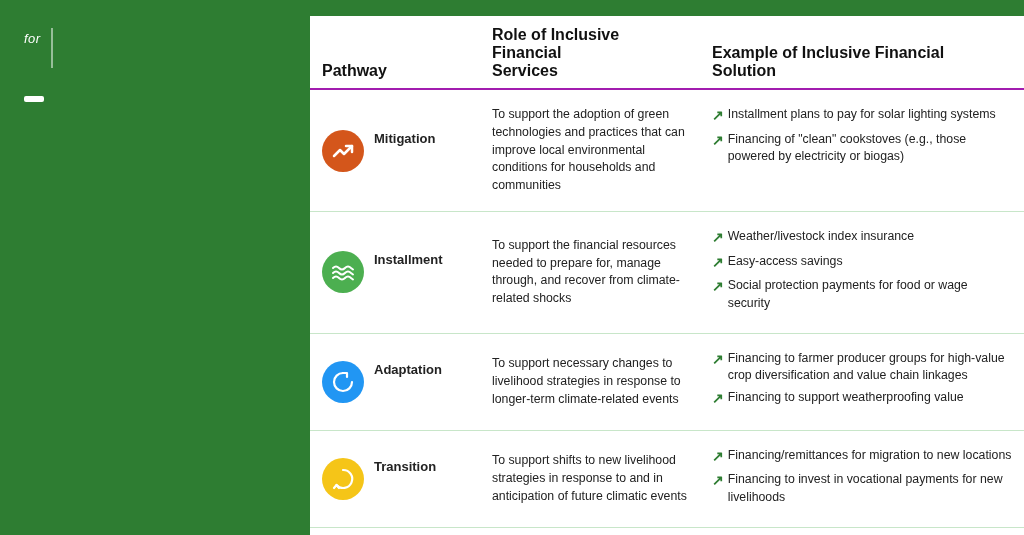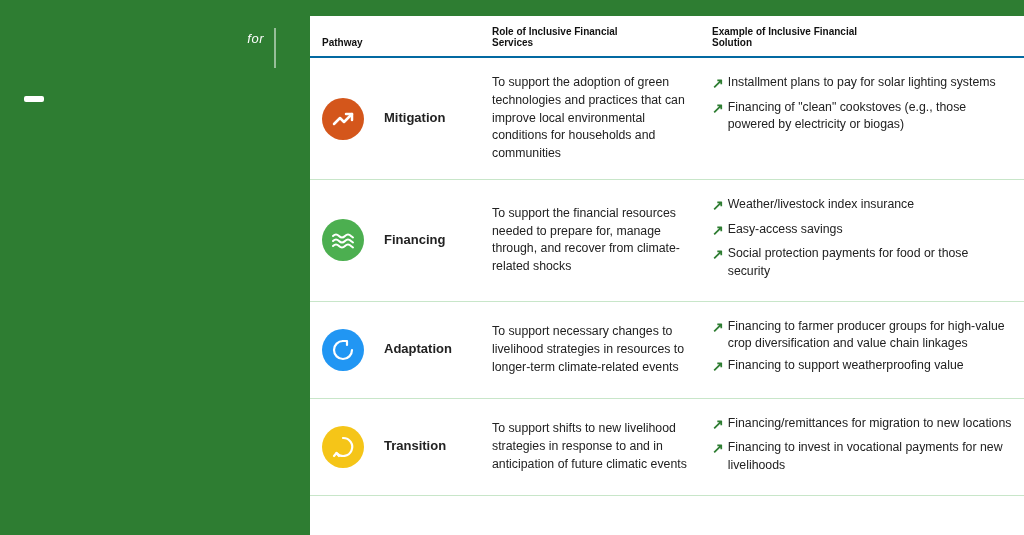--- a/index.html
+++ b/index.html
@@ -22,21 +22,20 @@
       display: flex;
       flex-direction: column;
       justify-content: flex-start;
     }
 
     .header-logo {
       display: flex;
       align-items: center;
       gap: 10px;
       margin-bottom: 28px;
-      justify-content: flex-end;
     }
 
     .header-logo-text {
       font-size: 13px;
       font-weight: 700;
       line-height: 1.3;
       letter-spacing: 0.5px;
     }
 
     .header-logo-text span.for {
@@ -110,24 +109,24 @@
     table {
       width: 100%;
       border-collapse: collapse;
       font-size: 12.5px;
     }
 
     thead tr th {
       background: #fff;
       text-align: left;
       padding: 10px 12px 8px 12px;
-      font-size: 10px;
+      font-size: 16px;
       font-weight: 700;
       color: #111;
-      border-bottom: 2px solid #0369a1;
+      border-bottom: 2px solid #a21caf;
       vertical-align: bottom;
     }
 
     thead tr th:first-child {
       width: 170px;
       padding-left: 12px;
     }
 
     thead tr th:nth-child(2) {
       width: 220px;
@@ -145,22 +144,21 @@
       line-height: 1.45;
       font-size: 12.3px;
     }
 
     tbody tr td:first-child {
       vertical-align: middle;
     }
 
     .pathway-cell {
       display: flex;
-      align-items: center;
-      gap: 20px;
+      gap: 10px;
     }
 
     .pathway-icon {
       width: 42px;
       height: 42px;
       border-radius: 50%;
       display: flex;
       align-items: center;
       justify-content: center;
       flex-shrink: 0;
@@ -274,54 +272,54 @@
           <tr>
             <td>
     <div class="pathway-cell">
       <div class="pathway-icon" style="background-color:#4caf50">
         <svg class="svg-icon" viewBox="0 0 24 24" fill="none" xmlns="http://www.w3.org/2000/svg">
       <path d="M2,8 Q5,5 8,8 Q11,11 14,8 Q17,5 20,8 Q22,9.5 22,9.5" stroke="white" stroke-width="2" stroke-linecap="round" fill="none"></path>
       <path d="M2,13 Q5,10 8,13 Q11,16 14,13 Q17,10 20,13 Q22,14.5 22,14.5" stroke="white" stroke-width="2" stroke-linecap="round" fill="none"></path>
       <path d="M2,18 Q5,15 8,18 Q11,21 14,18 Q17,15 20,18 Q22,19.5 22,19.5" stroke="white" stroke-width="2" stroke-linecap="round" fill="none"></path>
     </svg>
       </div>
-      <span class="pathway-label">Financing</span>
+      <span class="pathway-label">Installment</span>
     </div>
   </td>
             <td style="vertical-align: middle;">To support the financial resources needed to prepare for, manage through, and recover from climate-related shocks</td>
             <td style="vertical-align: top;">
               <ul class="solution-list">
                 <li>
                   <span class="bullet-arrow">↗</span>
                   <span>Weather/livestock index insurance</span>
                 </li>
                 <li>
                   <span class="bullet-arrow">↗</span>
                   <span>Easy-access savings</span>
                 </li>
                 <li>
                   <span class="bullet-arrow">↗</span>
-                  <span>Social protection payments for food or those security</span>
+                  <span>Social protection payments for food or wage security</span>
                 </li>
               </ul>
             </td>
           </tr>
           <tr>
             <td>
     <div class="pathway-cell">
       <div class="pathway-icon" style="background-color:#2196f3">
         <svg class="svg-icon" viewBox="0 0 24 24" fill="none" xmlns="http://www.w3.org/2000/svg">
       <path d="M21,12 A9,9 0 0,1 12,21 A9,9 0 0,1 3,12 A9,9 0 0,1 12,3" stroke="white" stroke-width="2.2" stroke-linecap="round" fill="none"></path>
       <polyline points="12,3 16,3 16,7" stroke="white" stroke-width="2.2" stroke-linecap="round" stroke-linejoin="round" fill="none"></polyline>
     </svg>
       </div>
       <span class="pathway-label">Adaptation</span>
     </div>
   </td>
-            <td style="vertical-align: middle;">To support necessary changes to livelihood strategies in resources to longer-term climate-related events</td>
+            <td style="vertical-align: middle;">To support necessary changes to livelihood strategies in response to longer-term climate-related events</td>
             <td style="vertical-align: top;">
               <ul class="solution-list">
                 <li>
                   <span class="bullet-arrow">↗</span>
                   <span>Financing to farmer producer groups for high-value crop diversification and value chain linkages</span>
                 </li>
                 <li>
                   <span class="bullet-arrow">↗</span>
                   <span>Financing to support weatherproofing value</span>
                 </li>

